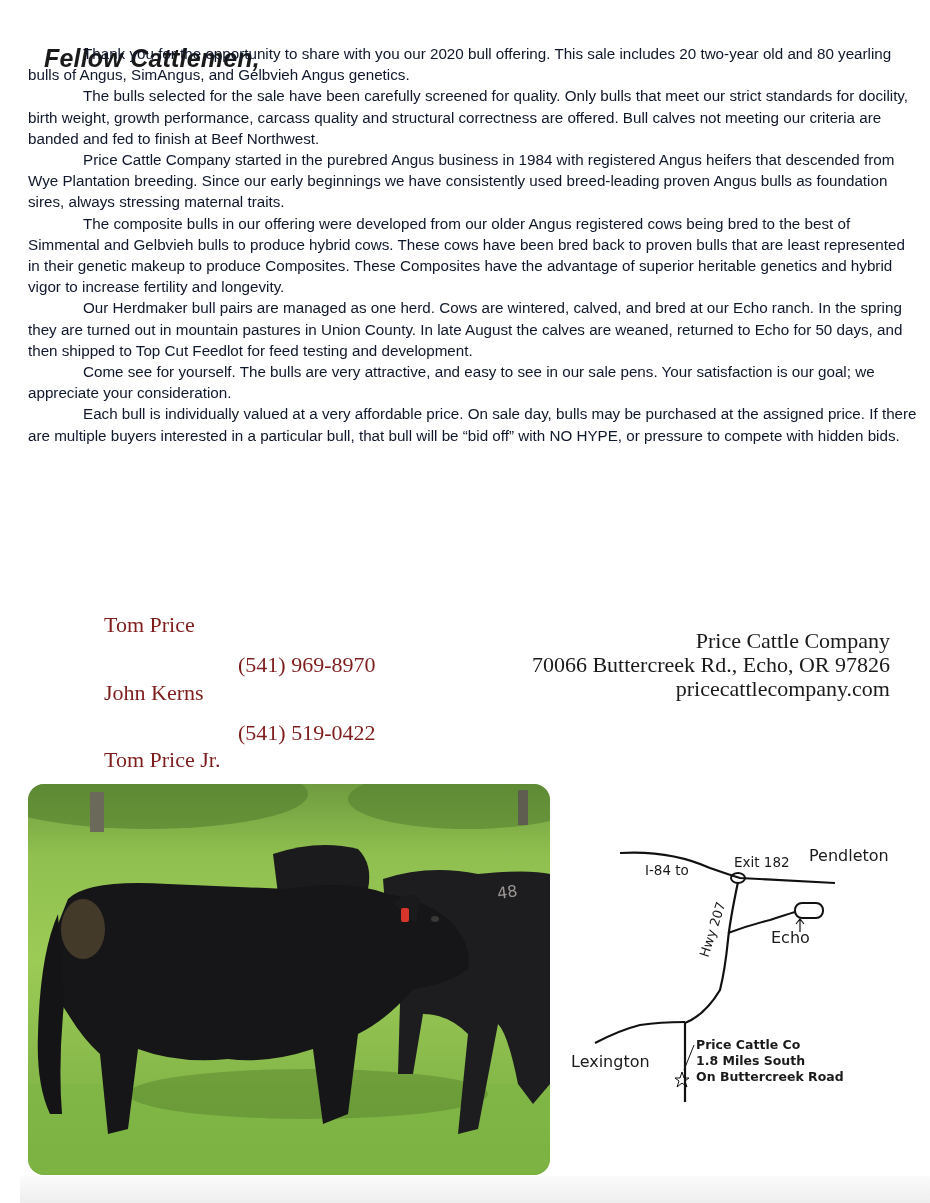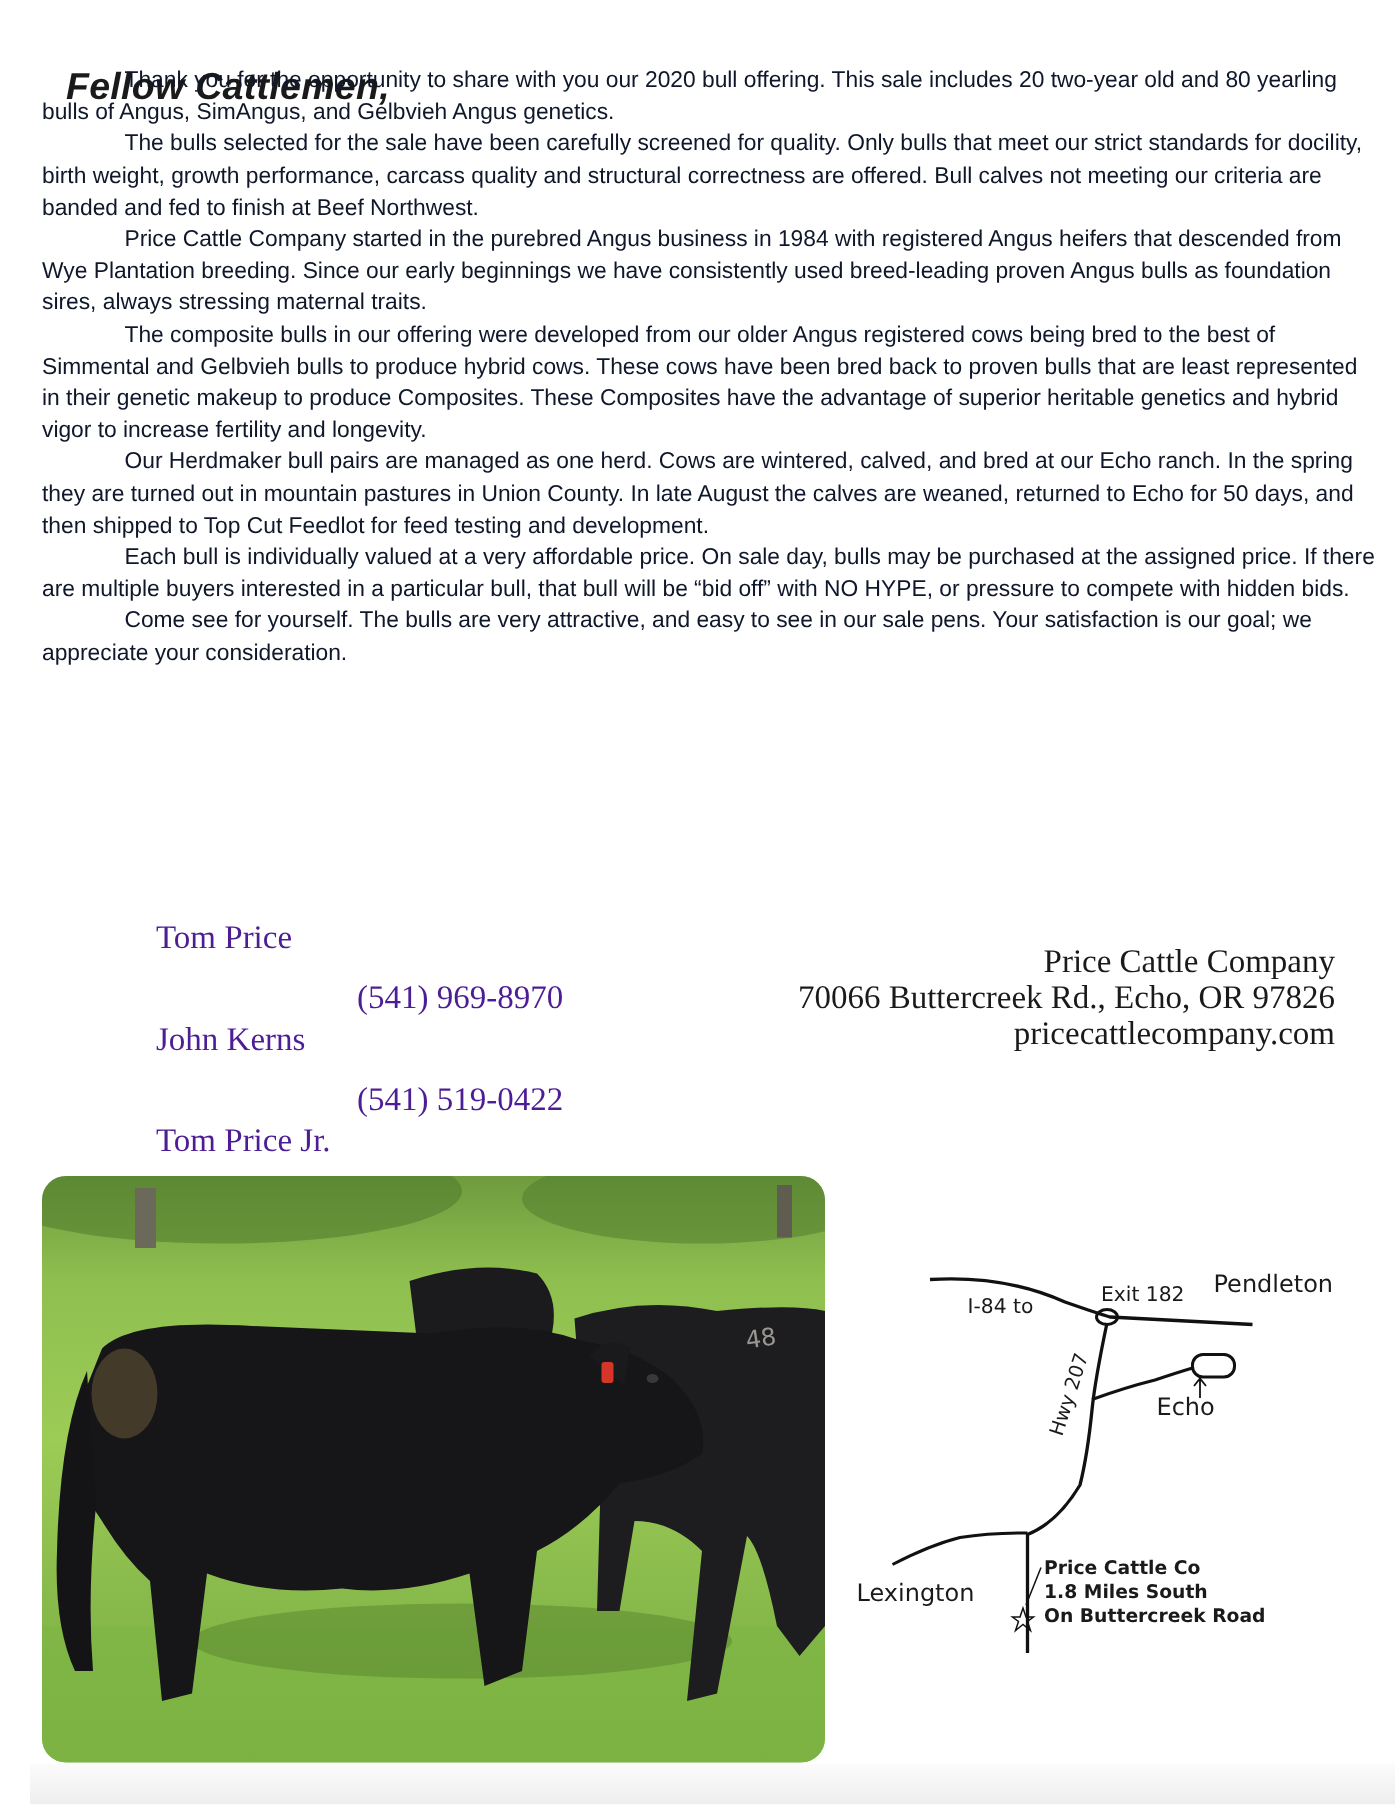--- a/index.html
+++ b/index.html
@@ -16,21 +16,21 @@
     }
     .letter {
       position: absolute; left: 28px; top: 43px; width: 890px;
       font-size: 15.2px; line-height: 21.2px; color: #0f172a;
     }
     .letter p { margin: 0; text-indent: 55px; }
     .letter p.no-indent { text-indent: 0; }
 
     .contacts {
       position: absolute; left: 104px; top: 611px;
-      font-family: "Liberation Serif", serif; font-size: 22px; line-height: 27.5px; color: #4c1d95;
+      font-family: "Liberation Serif", serif; font-size: 22px; line-height: 27.5px; color: #7f1d1d;
     }
     .contact-row { display: flex; }
     .contact-name { width: 134px; white-space: nowrap; }
     .contact-phone { white-space: nowrap; margin-top: 40px; }
 
     .company {
       position: absolute; left: 480px; top: 629px; width: 410px; text-align: right;
       font-family: "Liberation Serif", serif; font-size: 22px; line-height: 24px; color: #1a1a1a;
     }
 
@@ -53,22 +53,22 @@
 <body>
 
 <h1 class="heading">Fellow Cattlemen,</h1>
 
 <div class="letter">
   <p>Thank you for the opportunity to share with you our 2020 bull offering.  This sale includes 20 two-year old and 80 yearling bulls of Angus, SimAngus, and Gelbvieh Angus genetics.</p>
   <p>The bulls selected for the sale have been carefully screened for quality. Only bulls that meet our strict standards for docility, birth weight, growth performance, carcass quality and structural correctness are offered. Bull calves not meeting our criteria are banded and fed to finish at Beef Northwest.</p>
   <p>Price Cattle Company started in the purebred Angus business in 1984 with registered Angus heifers that descended from Wye Plantation breeding.  Since our early beginnings we have consistently used breed-leading proven Angus bulls as foundation sires, always stressing maternal traits.</p>
   <p>The composite bulls in our offering were developed from our older Angus registered cows being bred to the best of Simmental and Gelbvieh bulls to produce hybrid cows.  These cows have been bred back to proven bulls that are least represented in their genetic makeup to produce Composites.  These Composites have the advantage of superior heritable genetics and hybrid vigor to increase fertility and longevity.</p>
   <p>Our Herdmaker bull pairs are managed as one herd.  Cows are wintered, calved, and bred at our Echo ranch.  In the spring they are turned out in mountain pastures in Union County.  In late August the calves are weaned, returned to Echo for 50 days, and then shipped to Top Cut Feedlot for feed testing and development.</p>
+  <p>Come see for yourself. The bulls are very attractive, and easy to see in our sale pens.  Your satisfaction is our goal; we appreciate your consideration.</p>
   <p>Each bull is individually valued at a very affordable price.  On sale day, bulls may be purchased at the assigned price.  If there are multiple buyers interested in a particular bull, that bull will be “bid off” with NO HYPE, or pressure to compete with hidden bids.</p>
-  <p>Come see for yourself. The bulls are very attractive, and easy to see in our sale pens.  Your satisfaction is our goal; we appreciate your consideration.</p>
 </div>
 
 <div class="contacts">
   <div class="contact-row">
     <span class="contact-name">Tom Price</span>
     <span class="contact-phone">(541) 969-8970</span>
   </div>
   <div class="contact-row">
     <span class="contact-name">John Kerns</span>
     <span class="contact-phone">(541) 519-0422</span>

